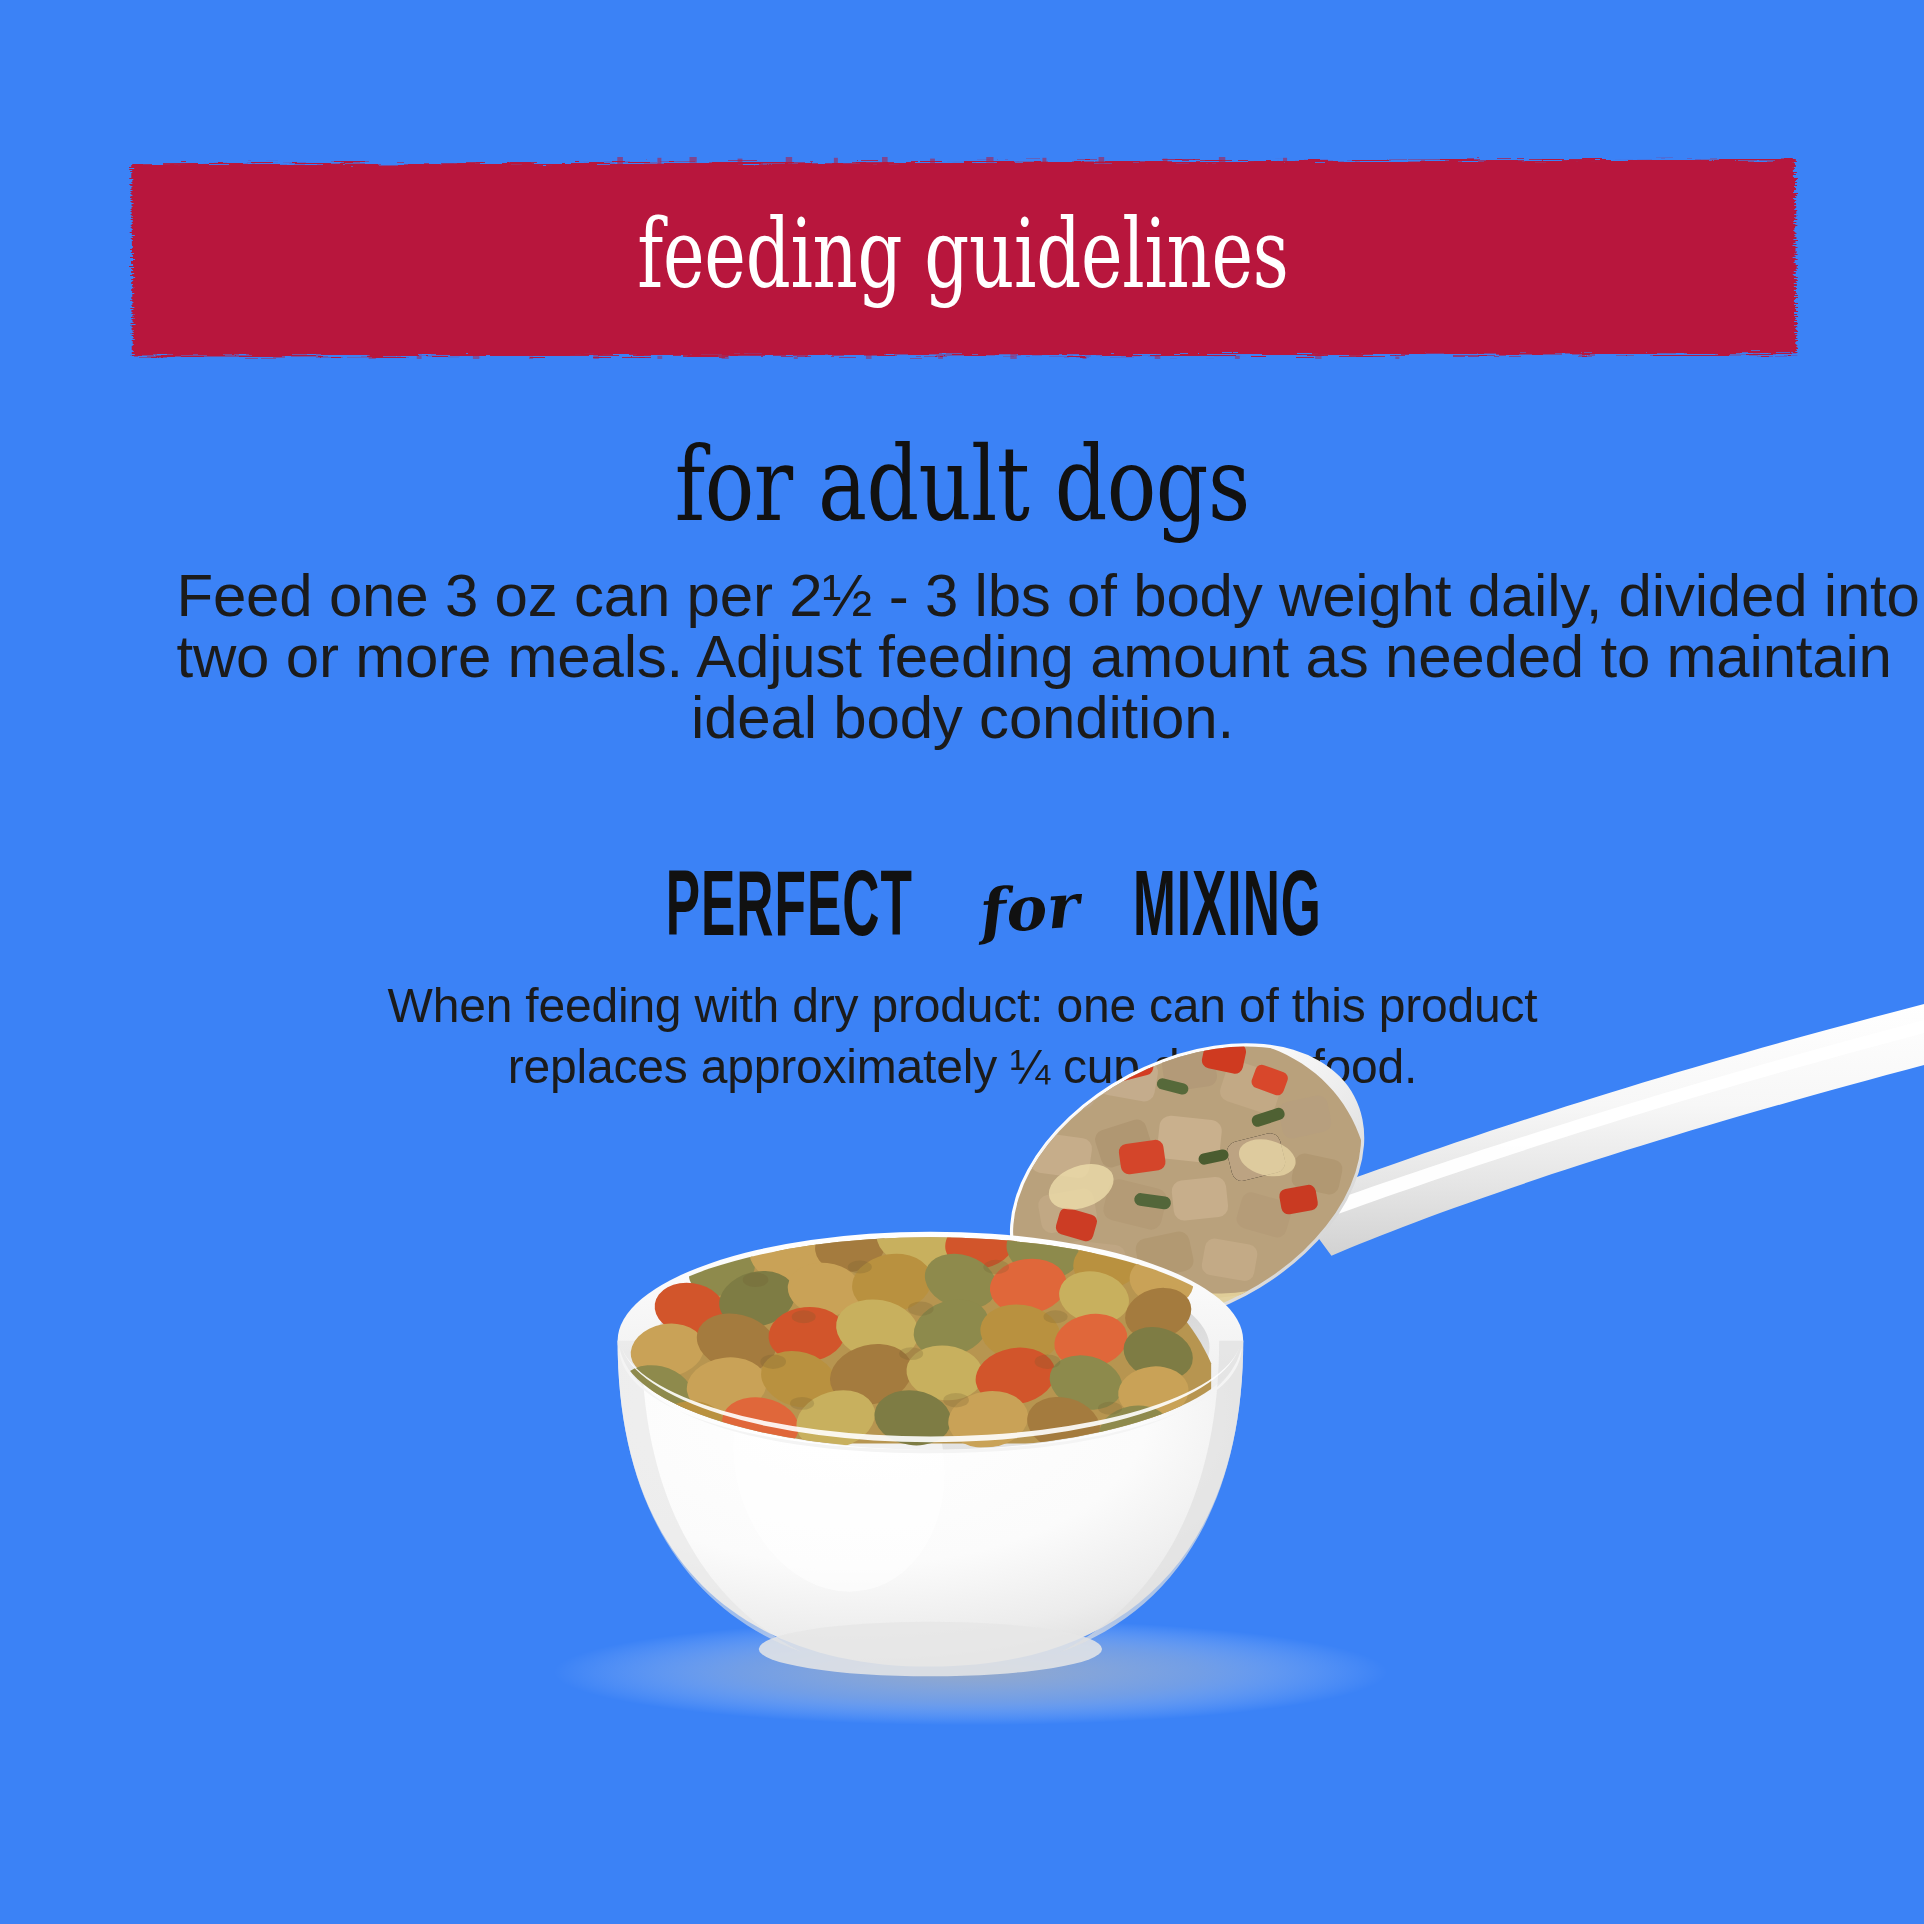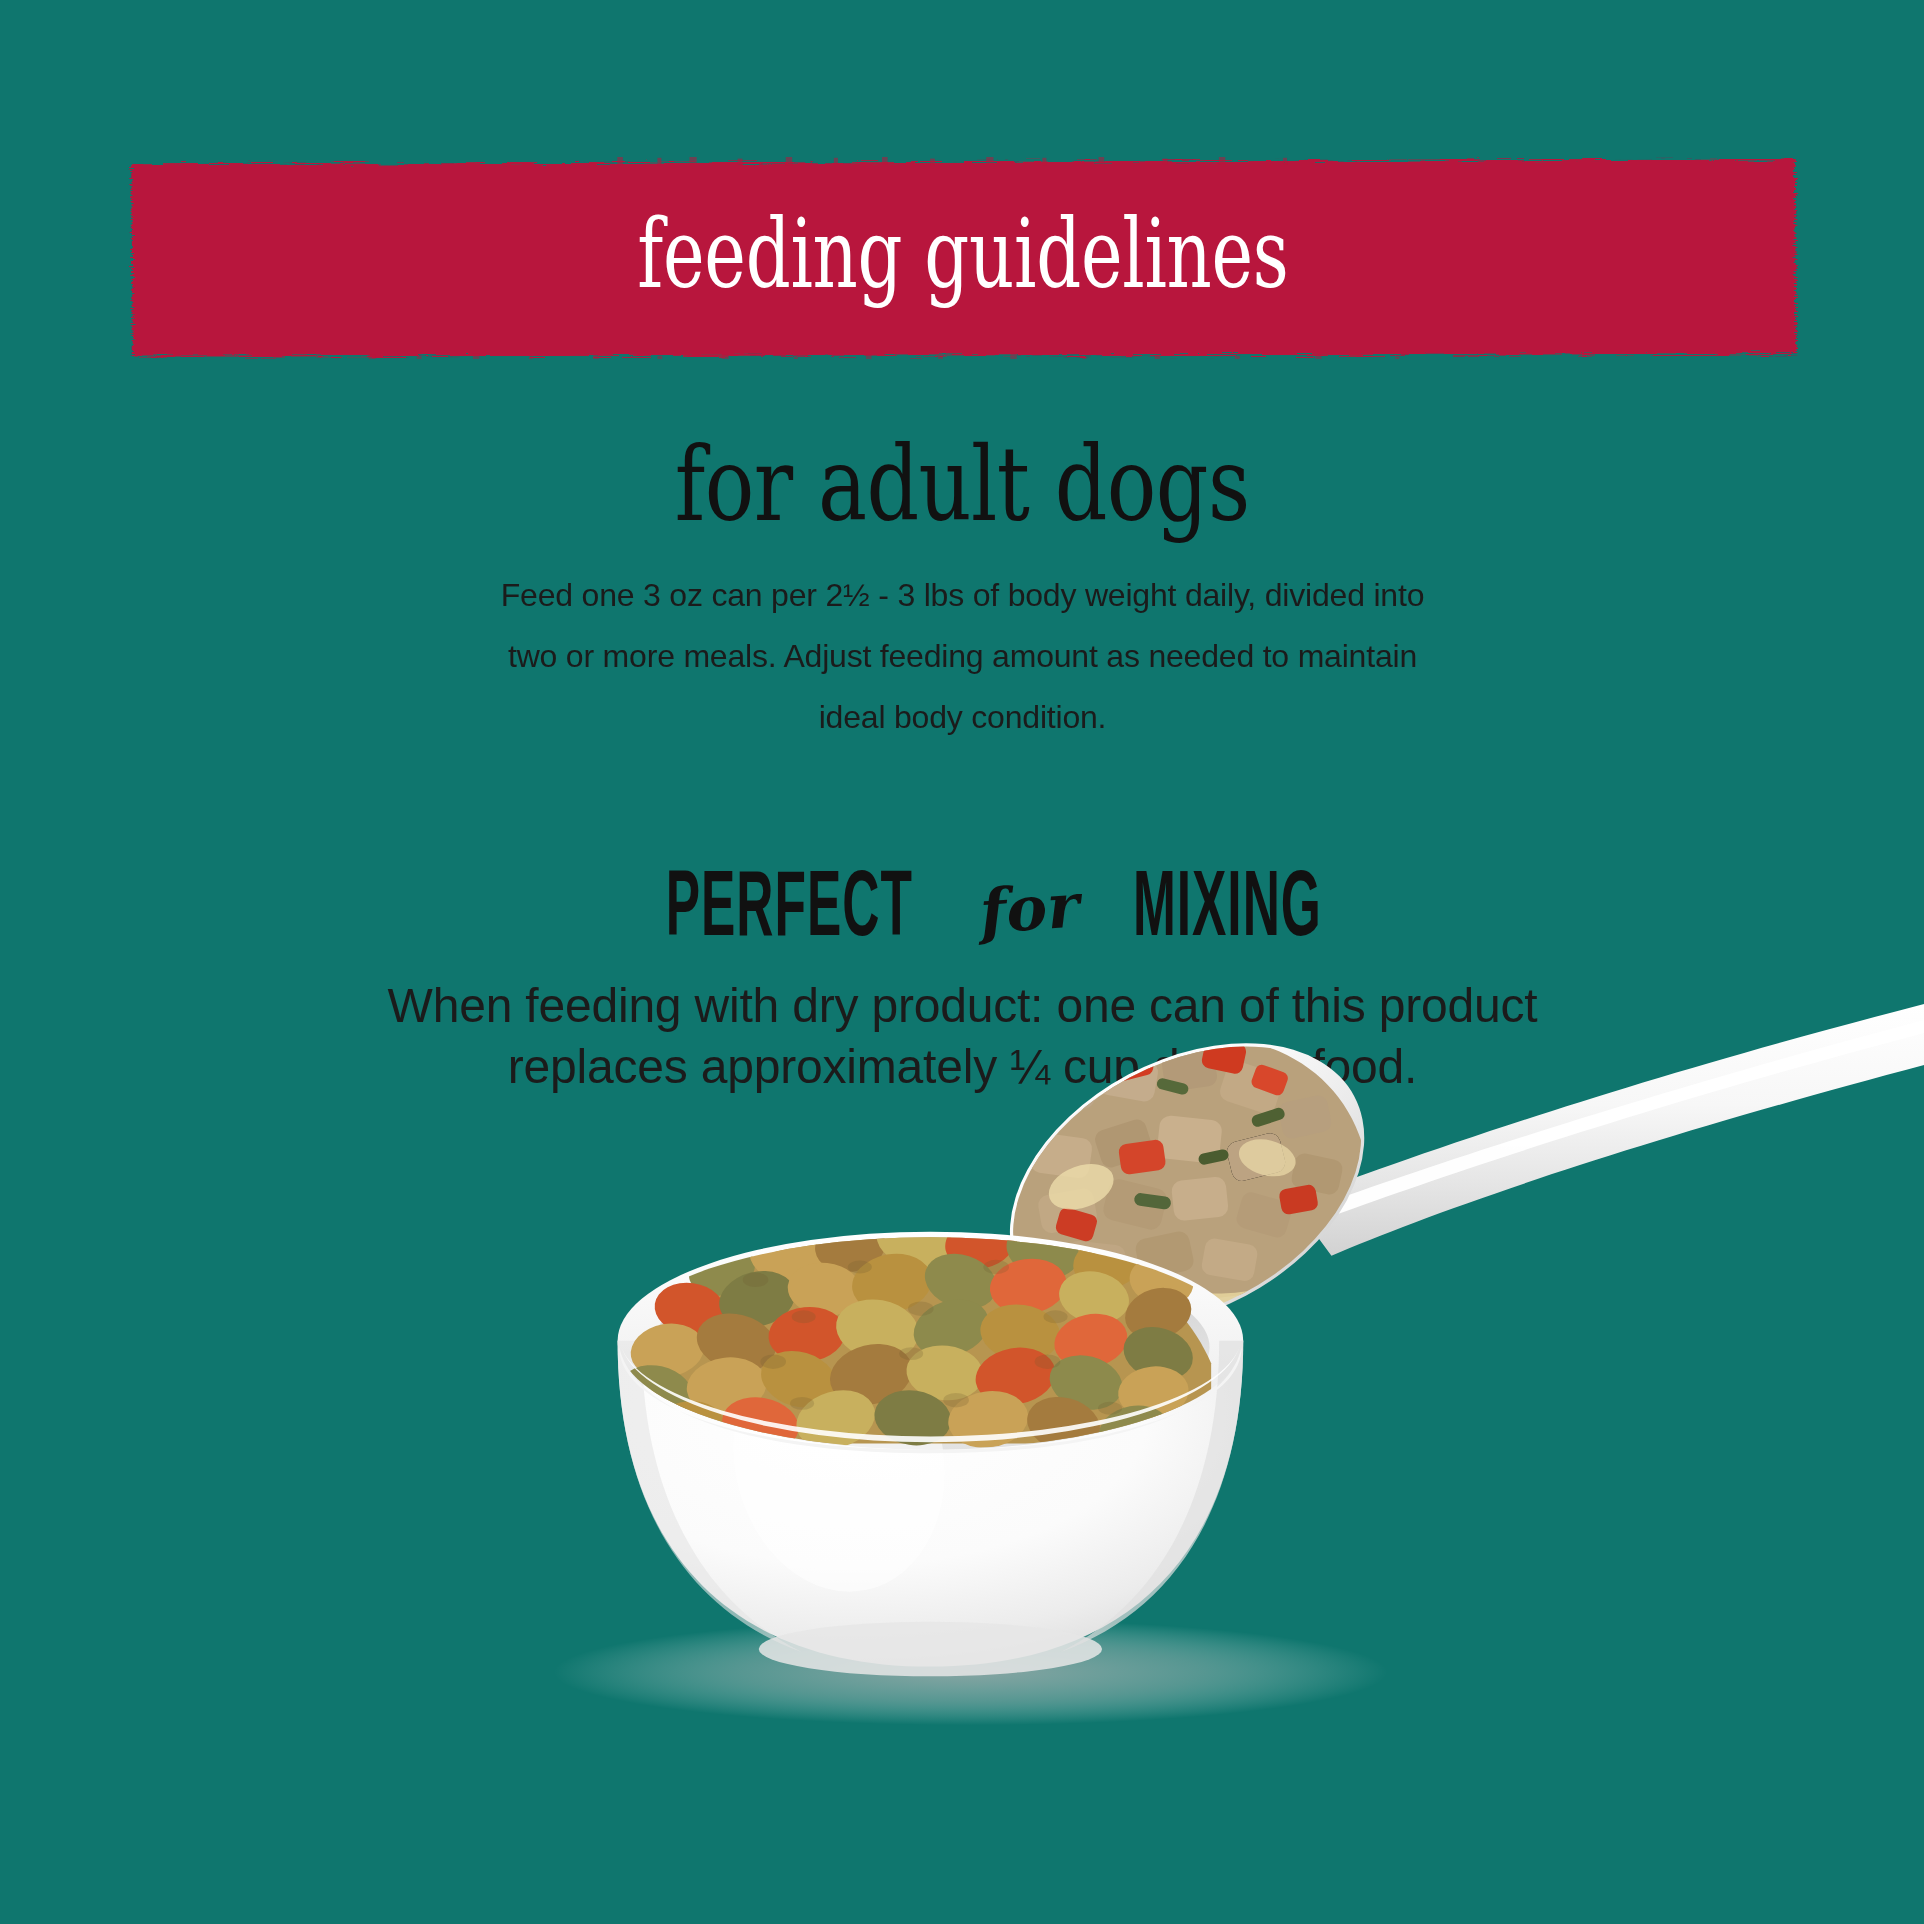--- a/index.html
+++ b/index.html
@@ -5,21 +5,21 @@
 <style>
   * { margin:0; padding:0; box-sizing:border-box; }
   html,body { width:1925px; height:1925px; }
   body {
     background:#ffffff;
     font-family:"Liberation Sans", sans-serif;
     position:relative;
     overflow:hidden;
   }
 
-  #root { position:relative; width:1925px; height:1925px; background:#0f766e; }
+  #root { position:relative; width:1925px; height:1925px; background:#3b82f6; }
 
   
   .banner-wrap{
     position:absolute;
     left:128px; top:157px;
     width:1670px; height:202px;
   }
   .banner-svg{ position:absolute; inset:0; width:100%; height:100%; display:block; }
   .banner-title{
     position:absolute; inset:0;
@@ -56,21 +56,21 @@
     left:50%;
     transform:translateX(-50%);
     text-align:center;
     color:#1b1b1b;
     font-family:"Liberation Sans", sans-serif;
     font-weight:400;
   }
   .para-top{
     top:565px;
     width:1572px;
-    font-size:32px;
+    font-size:60px;
     line-height:61px;
     letter-spacing:-0.2px;
   }
   .para-bottom{
     top:975px;
     width:1364px;
     font-size:48px;
     line-height:61px;
     letter-spacing:-0.2px;
   }

